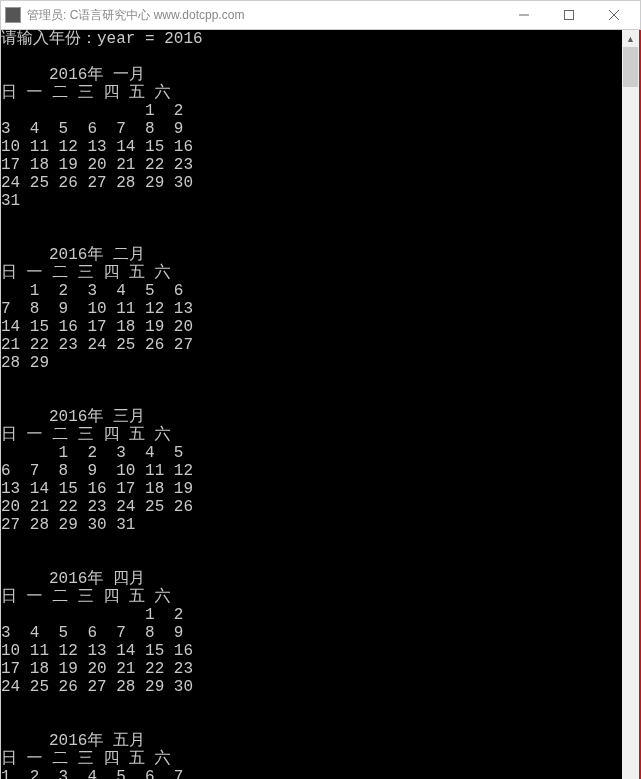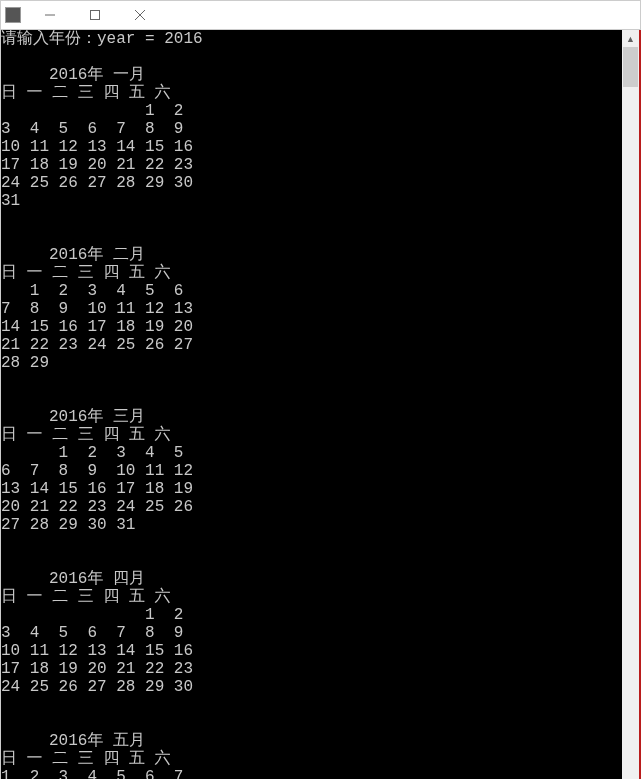--- a/index.html
+++ b/index.html
@@ -88,20 +88,21 @@
       height: 40px;
       background: #cdcdcd;
     }
     .scroll-arrow.bottom { position: absolute; bottom: 0; }
   </style>
 </head>
 <body>
 
 <div class="titlebar">
   <div class="titlebar-icon"></div>
+  <div class="titlebar-title">管理员:  C语言研究中心 www.dotcpp.com</div>
   <div class="win-controls">
     <div class="win-btn">
       <svg viewBox="0 0 10 10">
           <line x1="0" y1="5" x2="10" y2="5" stroke="#666" stroke-width="1"></line>
         </svg>
     </div>
     <div class="win-btn">
       <svg viewBox="0 0 10 10">
           <rect x="0.5" y="0.5" width="9" height="9" fill="none" stroke="#666" stroke-width="1"></rect>
         </svg>

